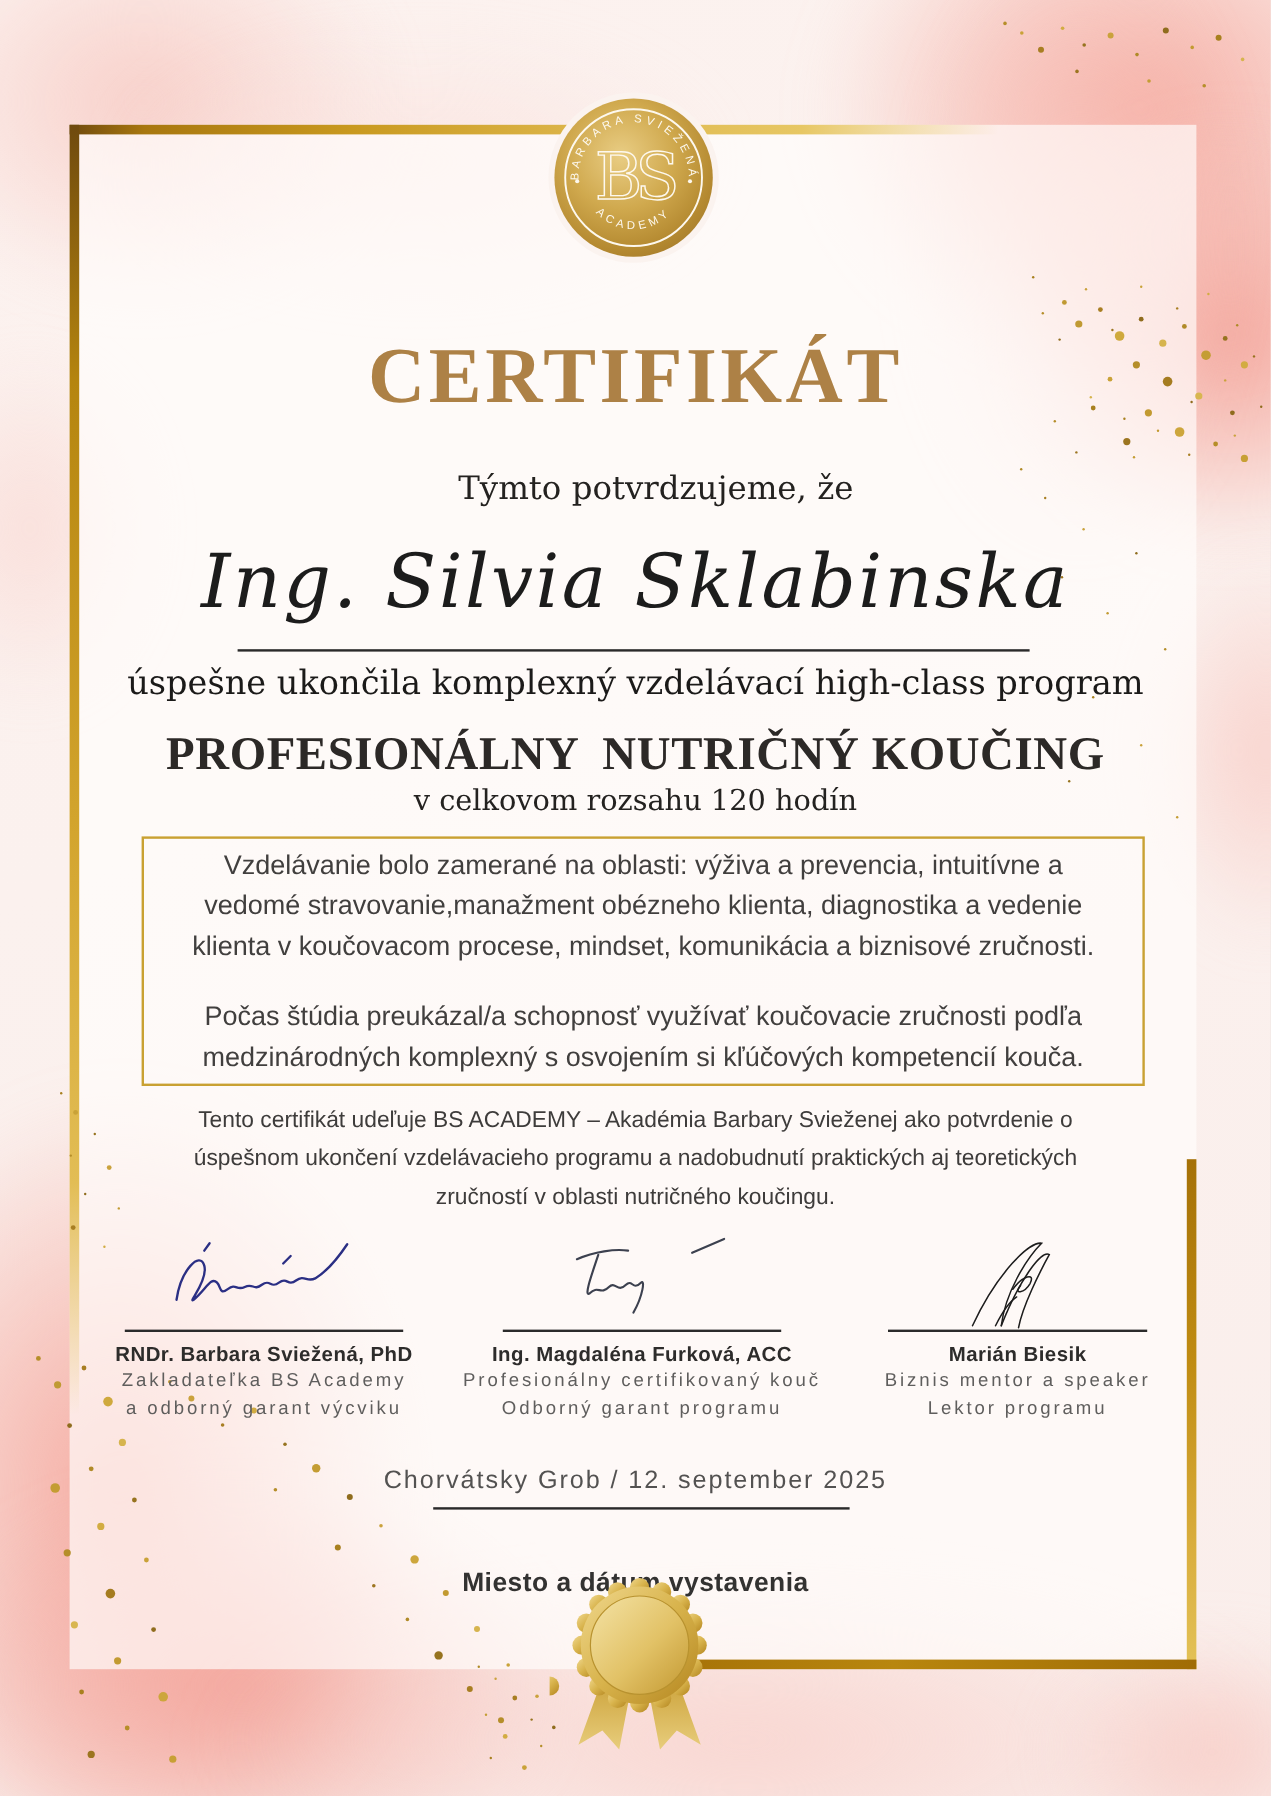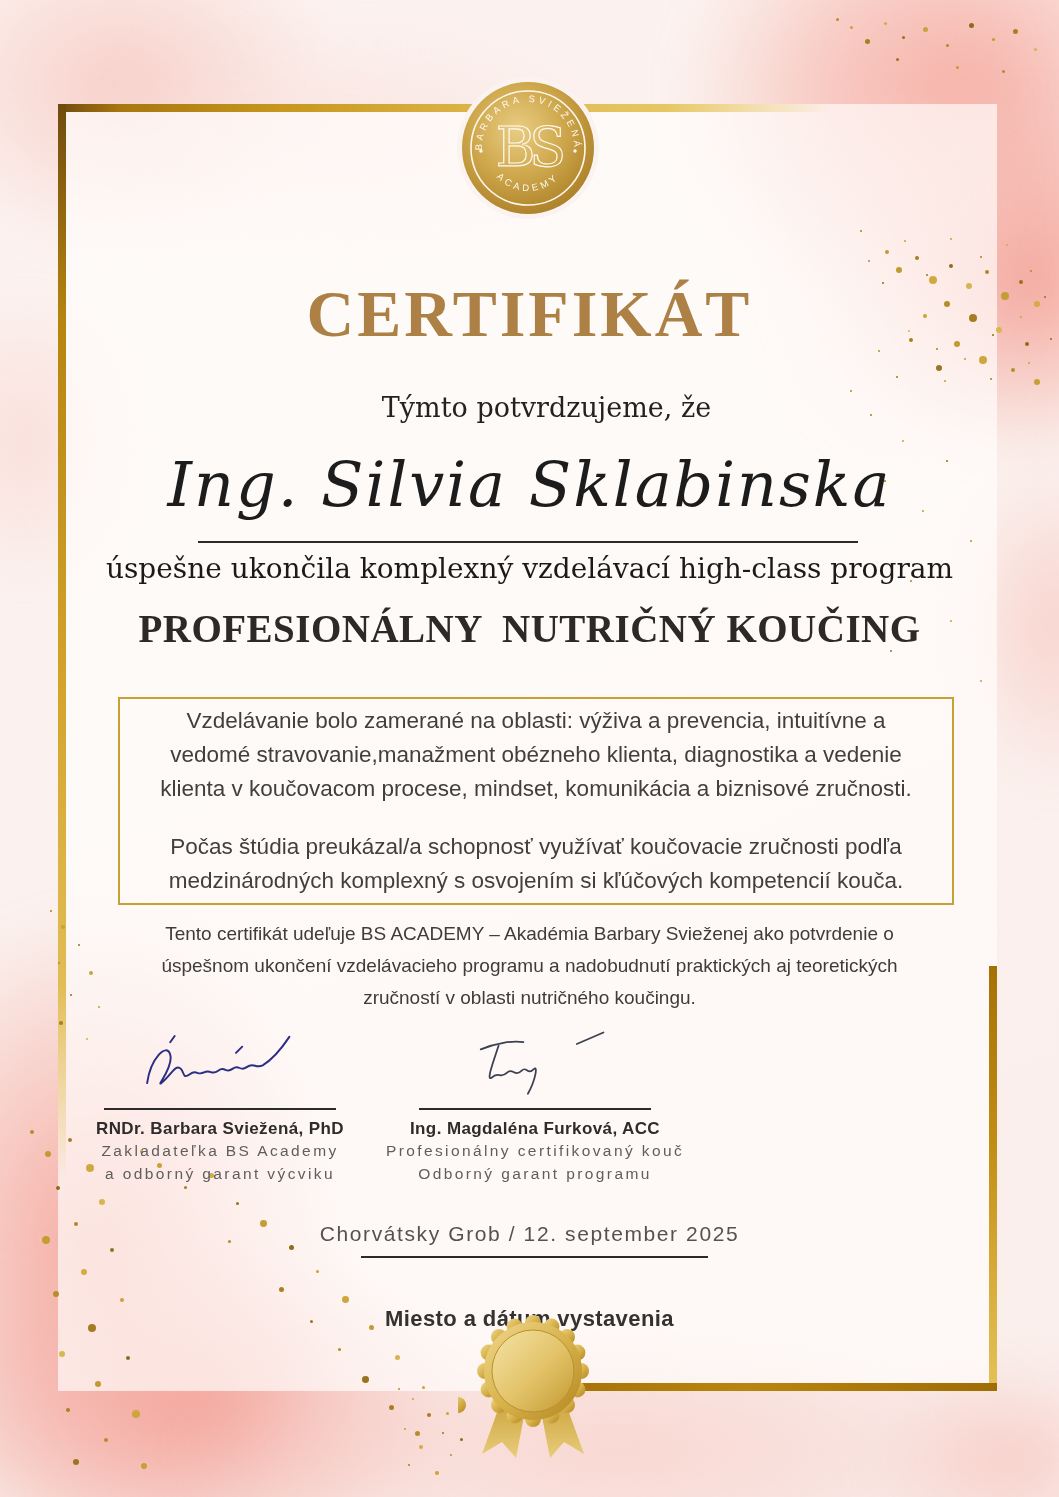--- a/index.html
+++ b/index.html
@@ -128,20 +128,21 @@
   </svg>
 
   <div class="ctr title" style="top:276px;">CERTIFIKÁT</div>
   <div class="ctr intro" style="top:392px;margin-left:17px;">Týmto potvrdzujeme, že</div>
 
   <div class="ctr recipient" style="top:448px;">Ing. Silvia Sklabinska</div>
   <div class="rule" style="left:198px;top:541px;width:660px;height:2px;"></div>
   <div class="ctr statement" style="top:552px;">úspešne ukončila komplexný vzdelávací high-class program</div>
 
   <div class="ctr program" style="top:606px;">PROFESIONÁLNY  NUTRIČNÝ KOUČING</div>
+  <div class="ctr scope" style="top:653px;">v celkovom rozsahu 120 hodín</div>
 
   <div class="focusbox">
     <p>Vzdelávanie bolo zamerané na oblasti: výživa a prevencia, intuitívne a vedomé stravovanie,manažment obézneho klienta, diagnostika a vedenie klienta v koučovacom procese, mindset, komunikácia a biznisové zručnosti.</p>
     <p>Počas štúdia preukázal/a schopnosť využívať koučovacie zručnosti podľa medzinárodných komplexný s osvojením si kľúčových kompetencií kouča.</p>
   </div>
 
   <div class="ctr issuer">
     <span>Tento certifikát udeľuje BS ACADEMY – Akadémia Barbary Svieženej ako potvrdenie o úspešnom ukončení vzdelávacieho programu a nadobudnutí praktických aj teoretických zručností v oblasti nutričného koučingu.</span>
   </div>
 
@@ -166,20 +167,34 @@
         <path d="M64,20 C58,38 50,60 56,56 C64,48 66,58 74,50 C80,44 82,56 90,48 C96,42 96,54 104,46 C108,42 106,58 97,74"></path>
         <path d="M152,18 L182,5"></path>
       </g>
     </svg>
     <div class="sig-line" style="width:232px;"></div>
     <div class="sig-name">Ing. Magdaléna Furková, ACC</div>
     <div class="sig-role">Profesionálny certifikovaný kouč</div>
     <div class="sig-role">Odborný garant programu</div>
   </div>
 
+  <div class="sig" style="left:728px;width:240px;">
+    <svg width="150" height="80" viewBox="0 0 150 100">
+      <g fill="none" stroke="#1d1d1d" stroke-width="1.6" stroke-linecap="round">
+        <path d="M28,96 C54,40 88,8 100,10 C84,26 62,62 58,96"></path>
+        <path d="M58,96 C76,50 100,16 108,22 C98,40 80,76 76,98"></path>
+        <path d="M70,58 C80,44 94,40 88,52 C82,62 70,64 78,54"></path>
+        <path d="M52,96 C60,80 68,70 74,66"></path>
+      </g>
+    </svg>
+    <div class="sig-line" style="width:216px;"></div>
+    <div class="sig-name">Marián Biesik</div>
+    <div class="sig-role">Biznis mentor a speaker</div>
+    <div class="sig-role">Lektor programu</div>
+  </div>
 
   <div class="ctr place-date">Chorvátsky Grob / 12. september 2025</div>
   <div class="rule" style="left:361px;top:1256px;width:347px;height:2px;"></div>
   <div class="ctr date-caption">Miesto a dátum vystavenia</div>
 
   <svg class="seal" width="150" height="165" viewBox="0 0 150 165">
     <defs>
       <linearGradient id="sealGold" x1="0%" y1="0%" x2="100%" y2="100%">
         <stop offset="0%" stop-color="#f0d88e"></stop>
         <stop offset="50%" stop-color="#d8b34c"></stop>

